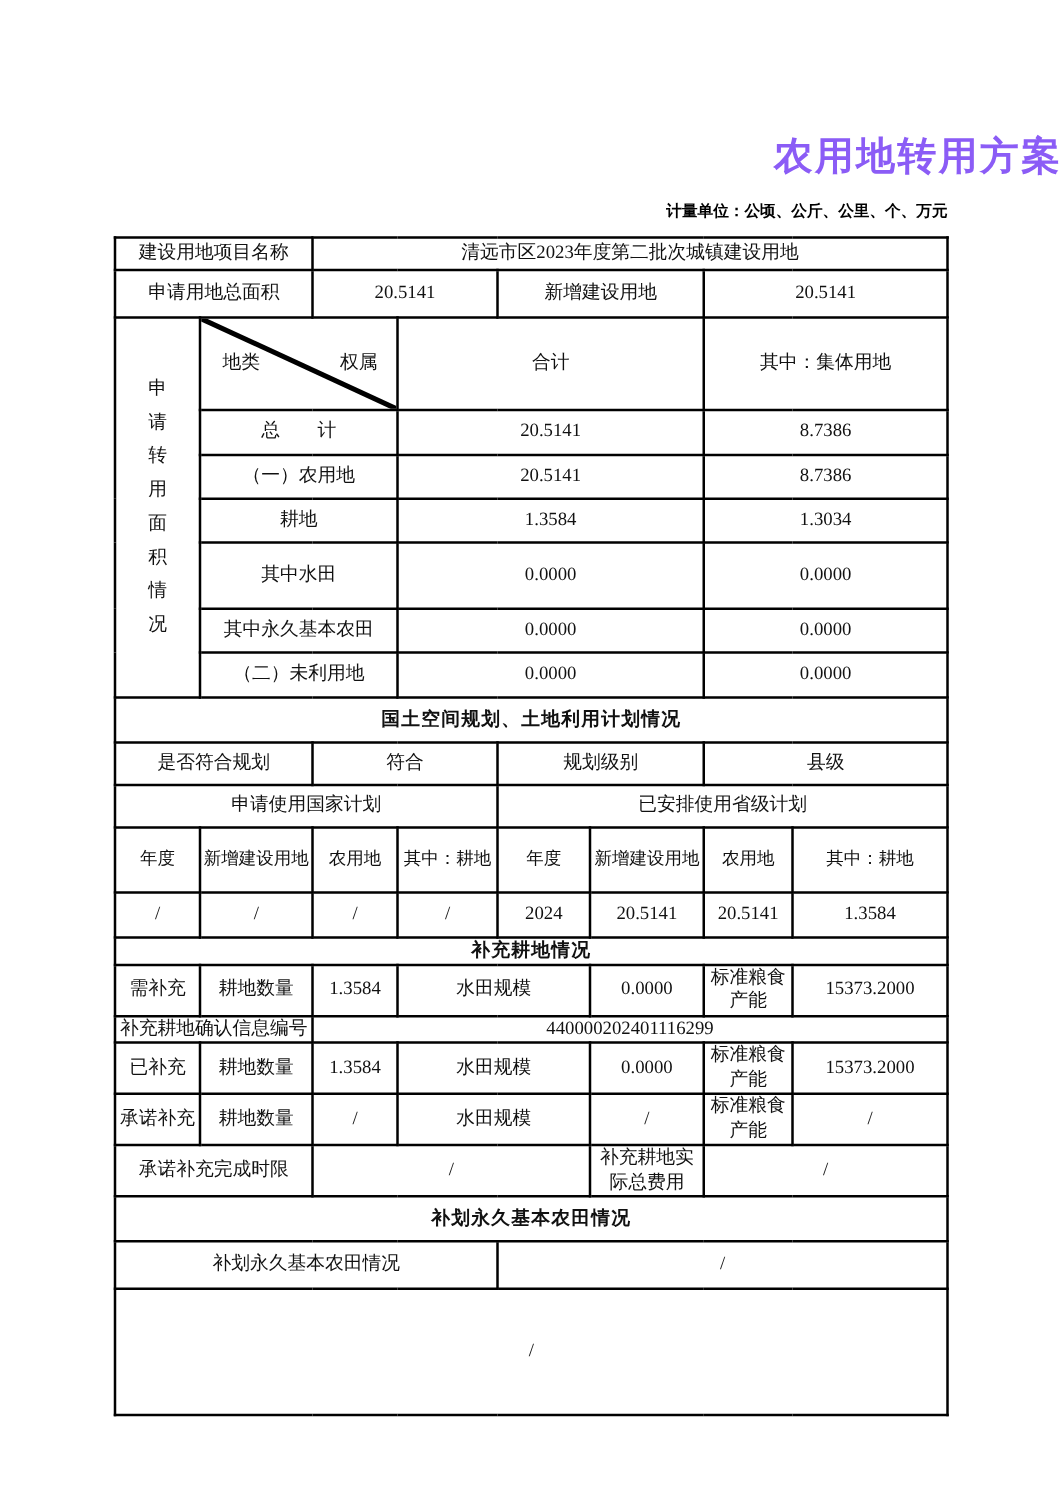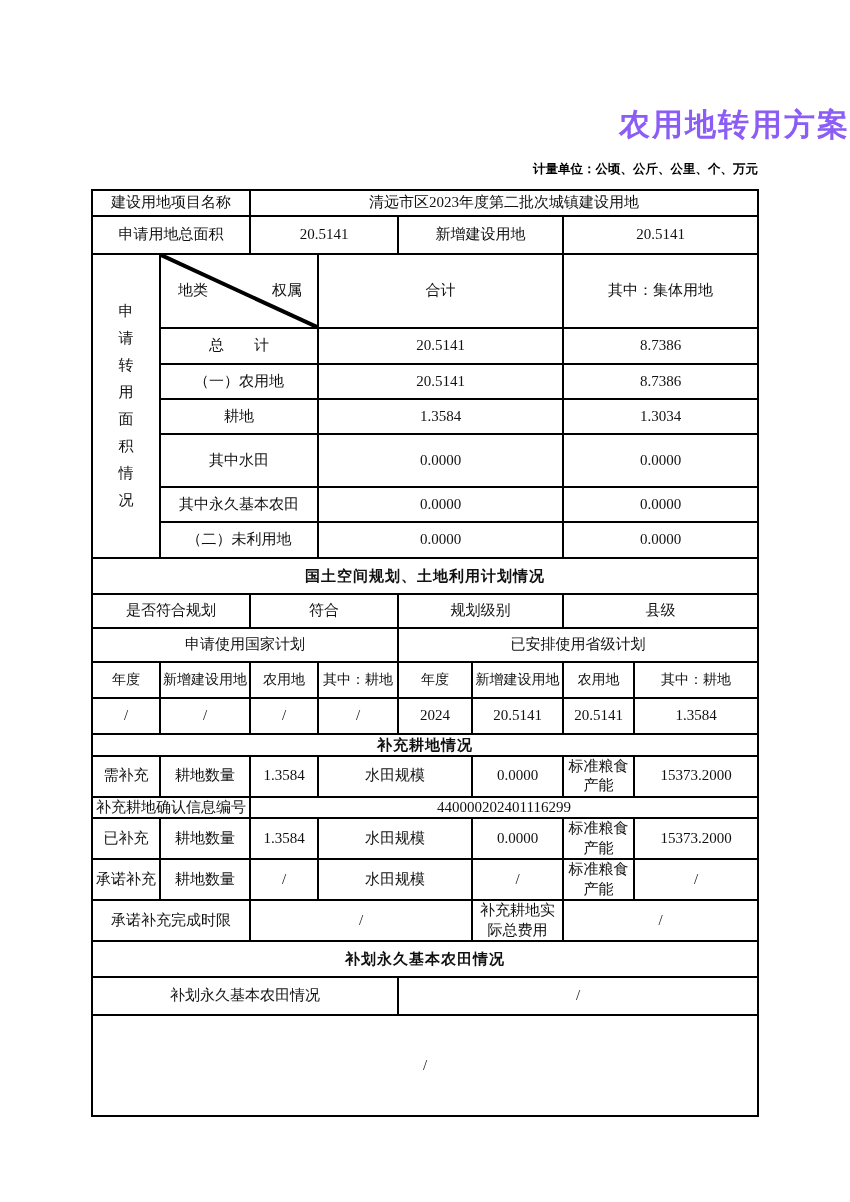--- a/index.html
+++ b/index.html
@@ -24,21 +24,21 @@
   table.form td{
     border:2px solid #000;text-align:center;vertical-align:middle;
     font-size:15px;padding:0 2px;line-height:1.3;color:#111;
   }
   td.lbl-left{text-align:left;padding-left:13px;}
   td.sec{
     font-family:Liberation Sans, sans-serif;
     font-weight:bold;font-size:16px;letter-spacing:1px;color:#000;margin-left:36px;
   }
   td.sm{font-size:14px;line-height:1.25;}
-  tr.hdr8 td{font-size:14px;padding:0 1px;}
+  tr.hdr8 td{font-size:14px;padding:16px 1px;}
   .vert-text{
     width:16px;margin:0 auto;word-break:break-all;
     line-height:27px;font-size:15px;
   }
   td.diag{position:relative;padding:0;}
   td.diag svg{position:absolute;left:0;top:0;width:100%;height:100%;display:block;}
   .diag-top{position:absolute;right:15px;top:50%;transform:translateY(-50%);font-size:15px;}
   .diag-bottom{position:absolute;left:17px;top:50%;transform:translateY(-50%);font-size:15px;}
 </style>
 </head>

